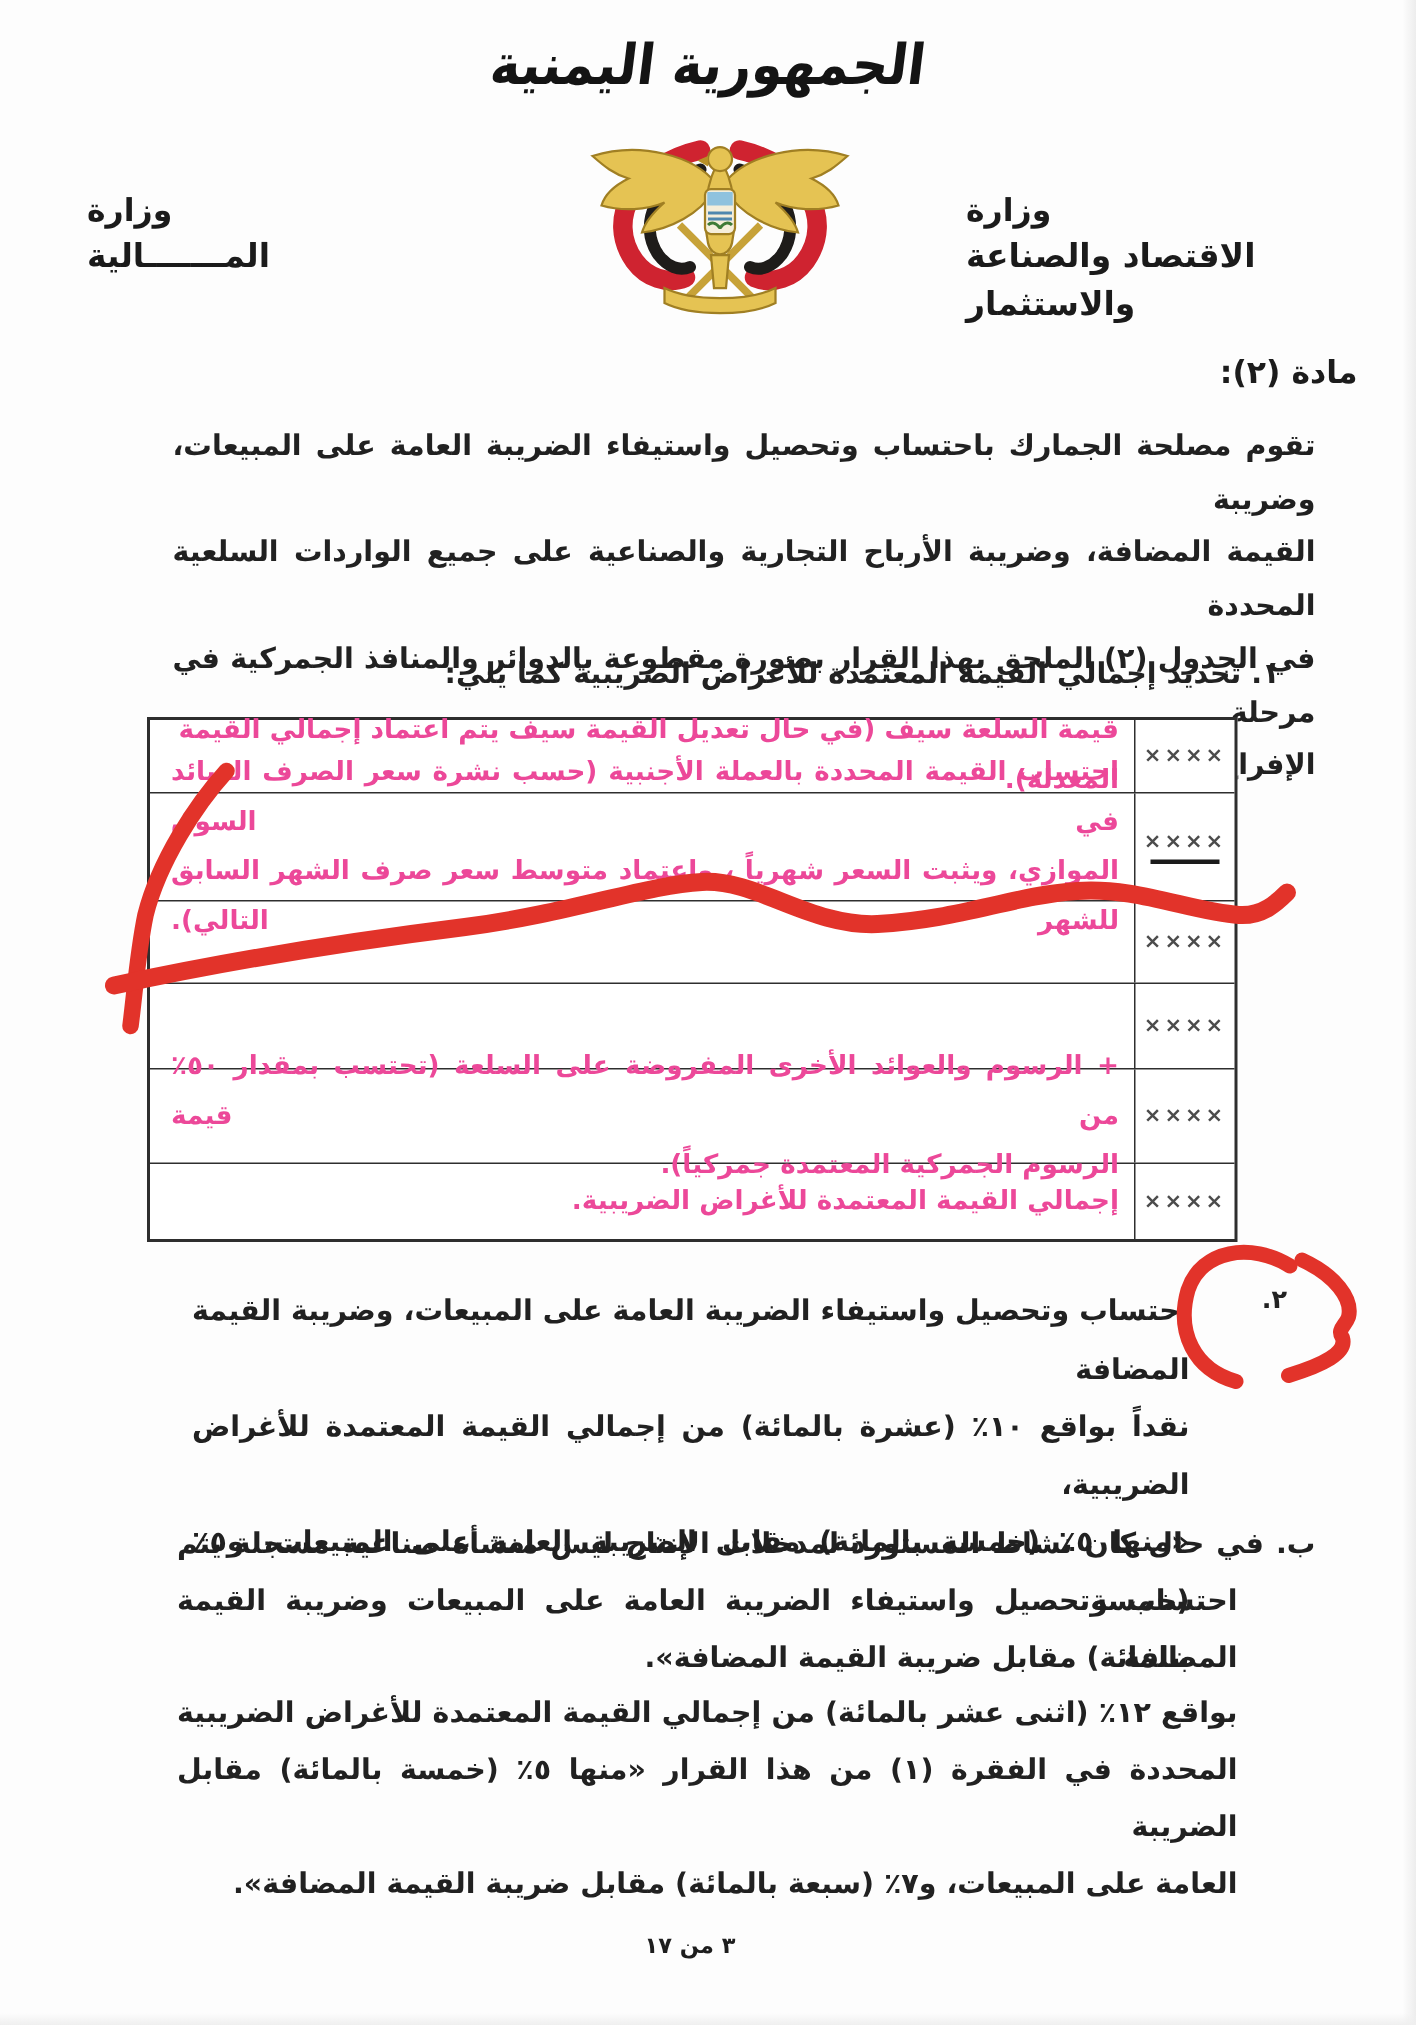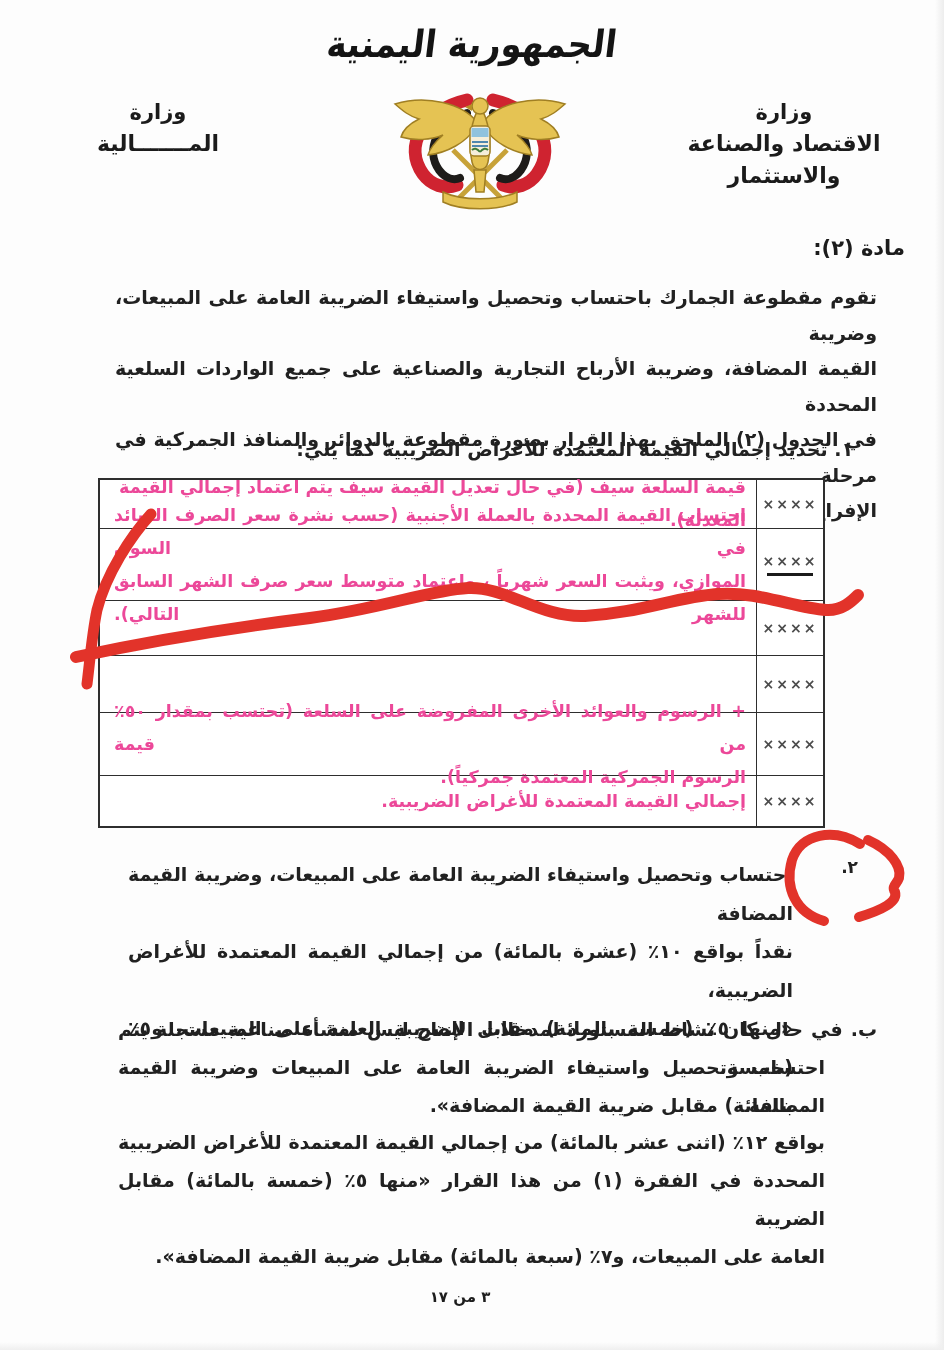--- a/index.html
+++ b/index.html
@@ -9,21 +9,21 @@
     font-family:"DejaVu Sans",sans-serif;color:#222;font-weight:bold;
   }
   .page::before{content:'';position:absolute;right:0;top:0;bottom:0;width:9px;
     background:linear-gradient(to left,#ededed,rgba(255,255,255,0));pointer-events:none;}
   .page::after{content:'';position:absolute;left:0;right:0;bottom:0;height:8px;
     background:linear-gradient(to top,#efefef,rgba(255,255,255,0));pointer-events:none;}
   .abs{position:absolute;}
   
   .calli{top:24px;left:0;width:100%;text-align:center;font-size:34px;color:#141414;
     transform:skewX(-7deg) scaleY(1.1);letter-spacing:0;}
-  .ministry{font-size:21px;color:#1b1b1b;text-align:center;line-height:32px;}
+  .ministry{font-size:21px;color:#1b1b1b;text-align:left;line-height:32px;margin-top:28px;}
   .ministry .l2{font-size:22px;}
   .min-left{top:96px;left:58px;width:200px;}
   .min-right{top:96px;left:644px;width:280px;}
   
   .heading{top:236px;right:39px;font-size:21px;color:#1c1c1c;}
   .para{font-size:19px;line-height:35.5px;color:#212121;}
   .jline{text-align:justify;text-align-last:justify;}
   .jend{text-align:right;}
   .intro{top:280px;right:67px;width:762px;}
   .item1{top:438px;right:91px;font-size:19px;}
@@ -83,21 +83,21 @@
     <div class="l2">المـــــــالية</div>
   </div>
   <div class="abs ministry min-right">
     <div>وزارة</div>
     <div class="l2">الاقتصاد والصناعة والاستثمار</div>
   </div>
 
   <div class="abs heading">مادة (٢):</div>
 
   <div class="abs para intro">
-    <div class="jline">تقوم مقطوعة الجمارك باحتساب وتحصيل واستيفاء الضريبة العامة على المبيعات، وضريبة</div>
+    <div class="jline">تقوم مصلحة الجمارك باحتساب وتحصيل واستيفاء الضريبة العامة على المبيعات، وضريبة</div>
     <div class="jline">القيمة المضافة، وضريبة الأرباح التجارية والصناعية على جميع الواردات السلعية المحددة</div>
     <div class="jline">في الجدول (٢) الملحق بهذا القرار بصورة مقطوعة بالدوائر والمنافذ الجمركية في مرحلة</div>
     <div class="jend">الإفراج الجمركي، على النحو الآتي:</div>
   </div>
 
   <div class="abs item1">
     <span>١.</span>
     <span>تحديد إجمالي القيمة المعتمدة للأغراض الضريبية كما يلي:</span>
   </div>
 

